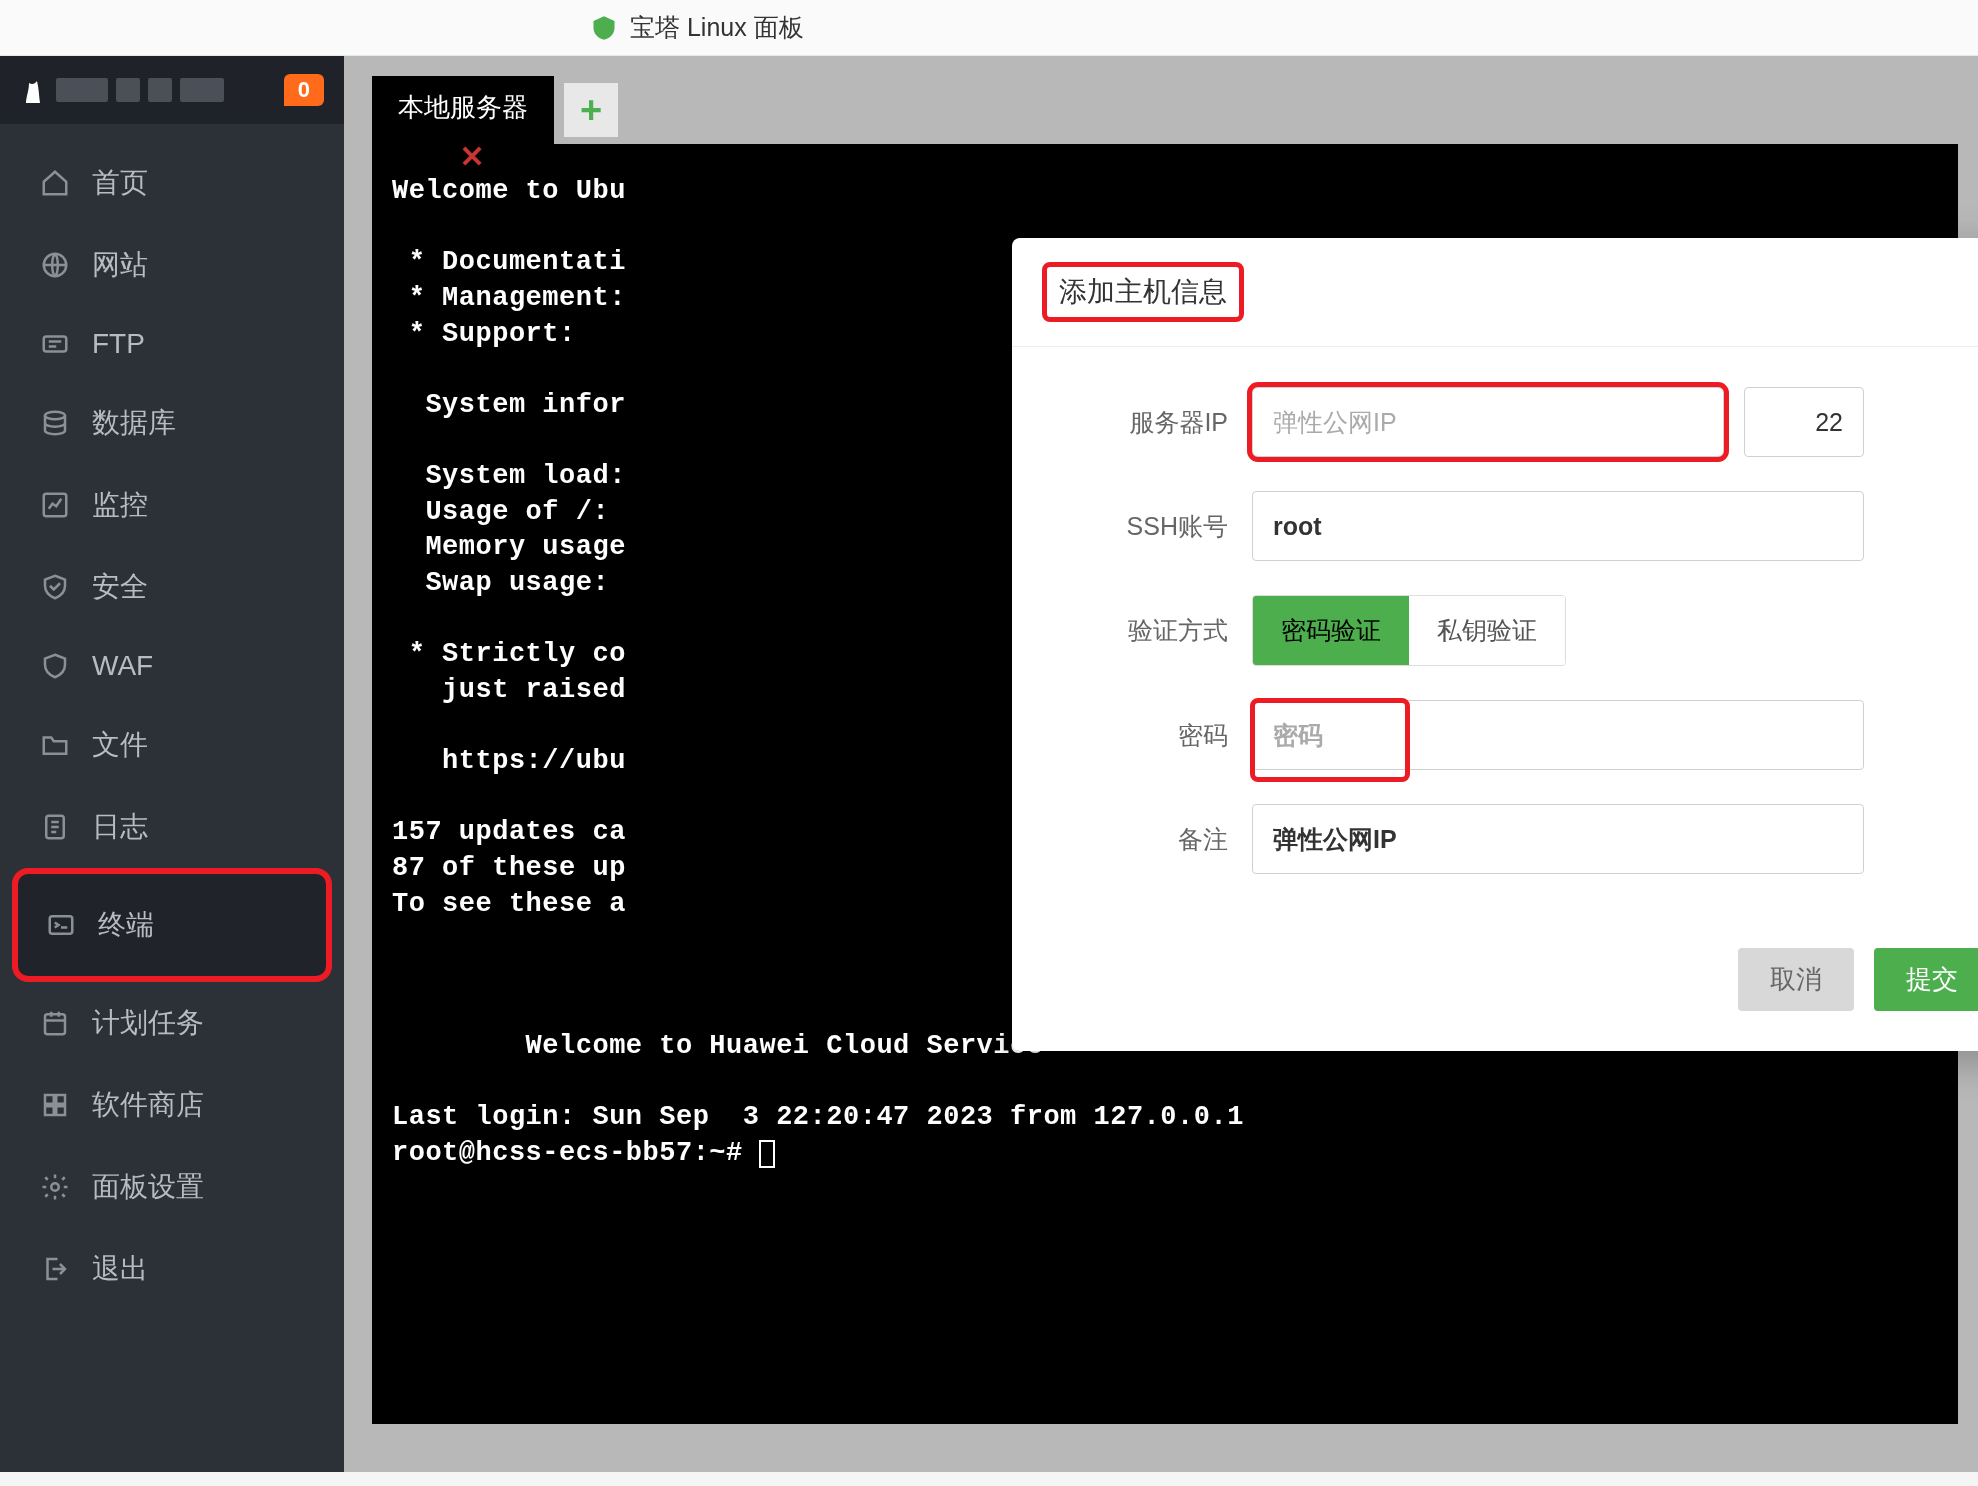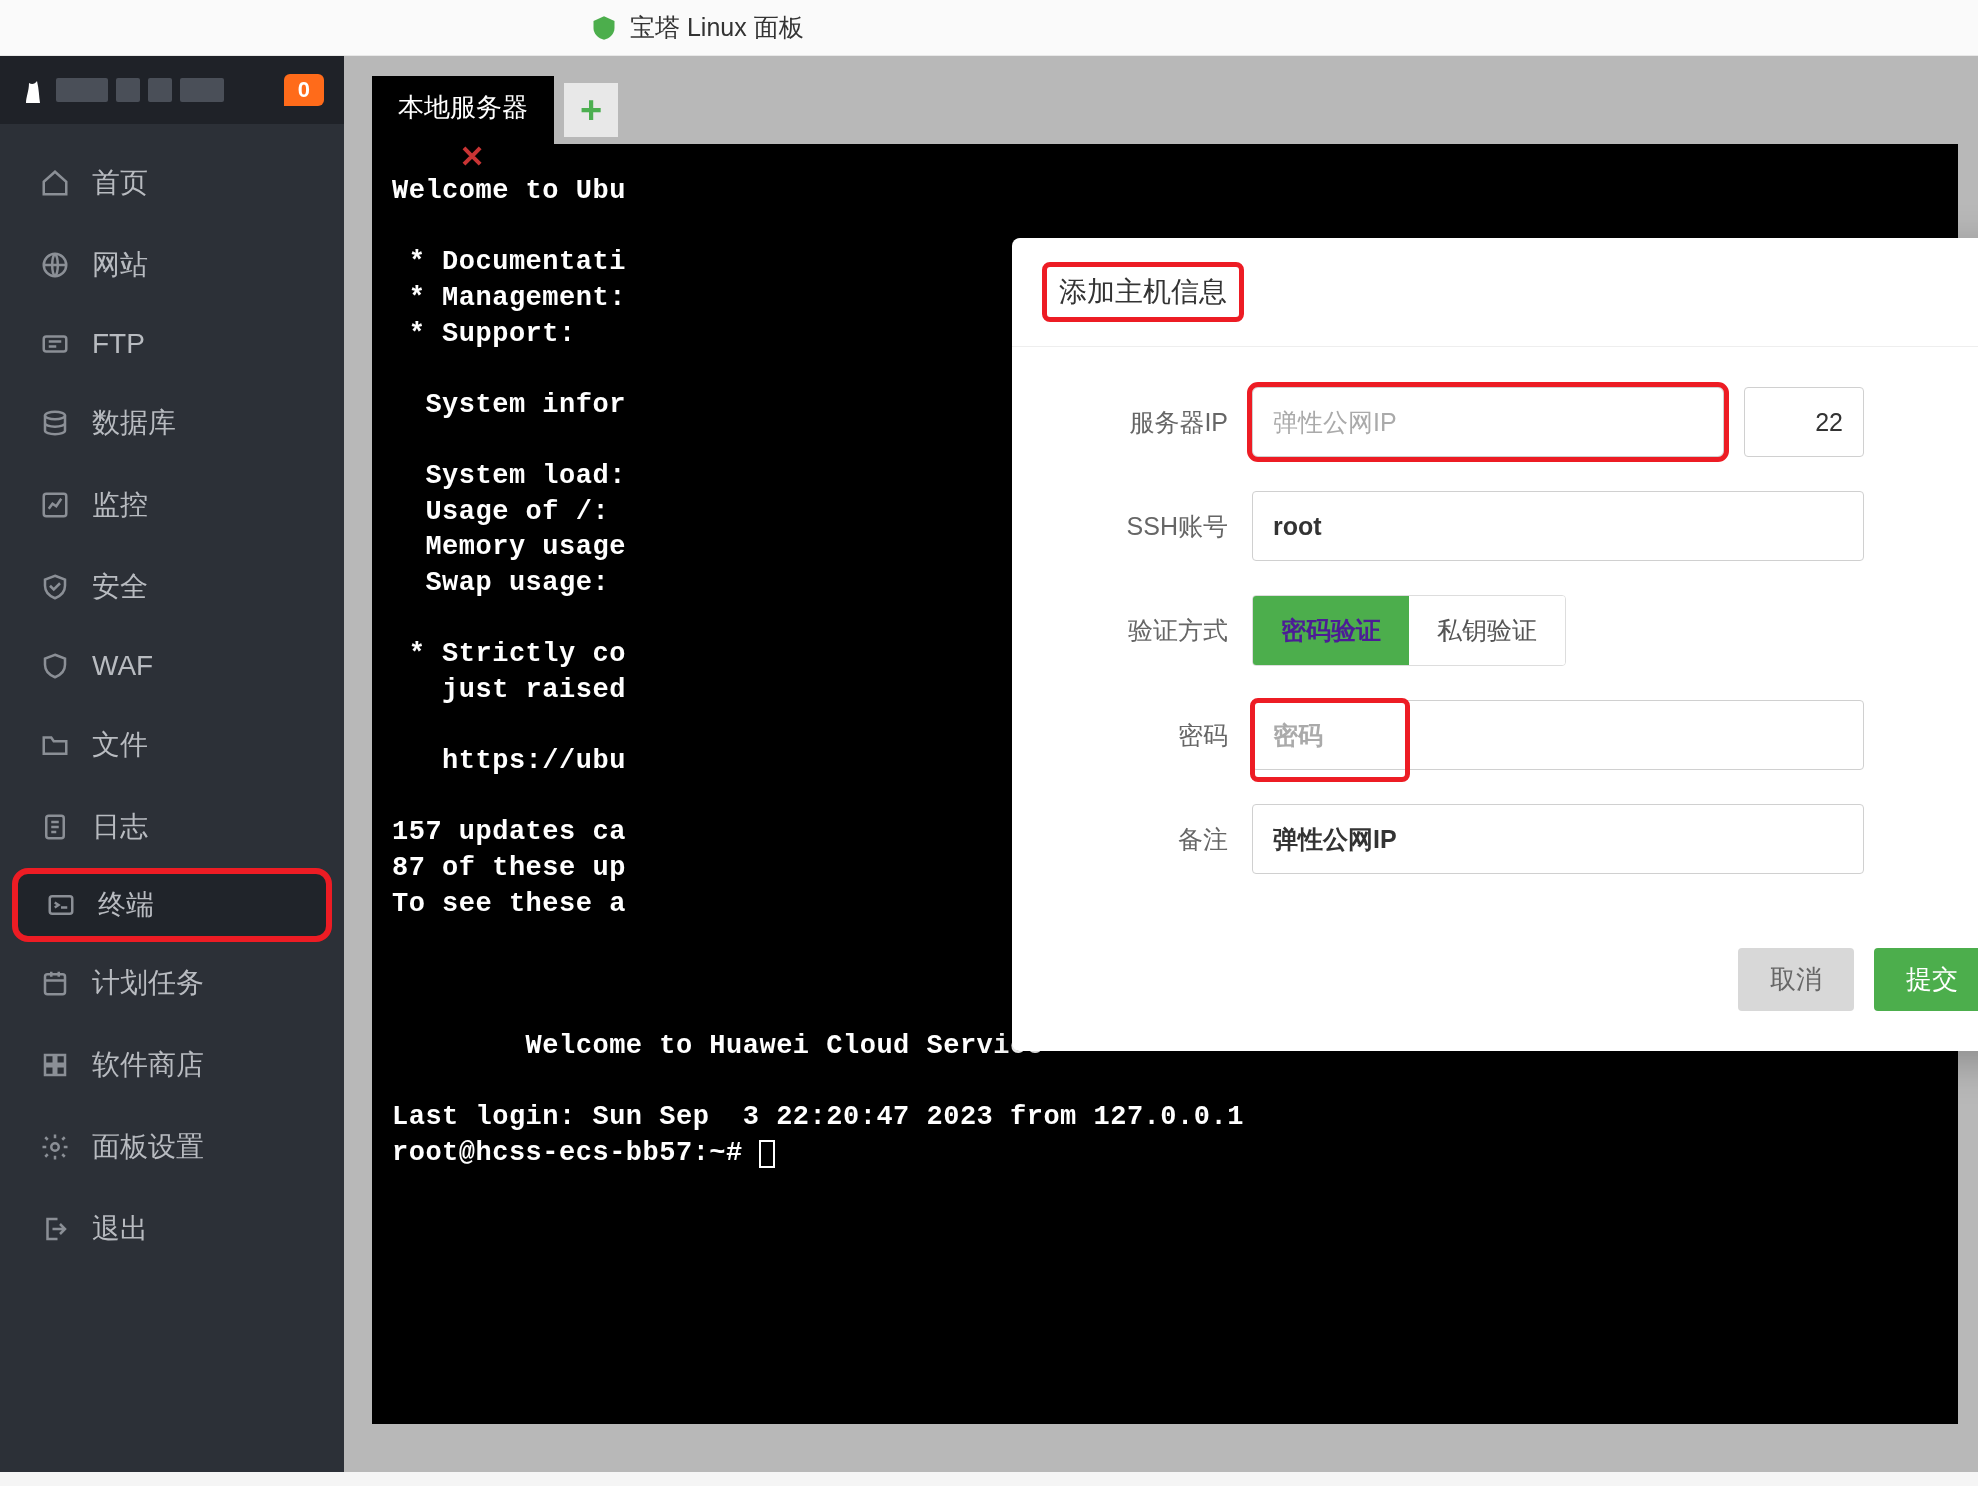--- a/index.html
+++ b/index.html
@@ -62,21 +62,21 @@
   color: #b8bbc0;
   font-size: 28px;
   cursor: pointer;
 }
 .nav-item.active { background: #20242a; }
 .nav-item svg { width: 30px; height: 30px; fill: none; stroke: #8b8f96; stroke-width: 2; }
 .highlight-terminal {
   border: 6px solid #ed1c24;
   border-radius: 16px;
   margin: 0 12px;
-  padding: 12px 28px !important;
+  padding: 32px 28px !important;
 }
 .content {
   flex: 1;
   background: #b8b8b8;
   position: relative;
   padding: 20px;
 }
 .tabbar {
   display: flex;
   align-items: center;
@@ -174,21 +174,21 @@
   border-radius: 4px;
   overflow: hidden;
 }
 .toggle-opt {
   padding: 18px 28px;
   font-size: 25px;
   cursor: pointer;
   background: #fff;
   color: #555;
 }
-.toggle-opt.active { background: #4cae4c; color: #4c1d95; font-weight: bold; }
+.toggle-opt.active { background: #4cae4c; color: #000000; }
 .modal-footer {
   display: flex;
   justify-content: flex-end;
   gap: 20px;
   padding: 10px 40px 40px;
 }
 .btn {
   padding: 14px 32px;
   font-size: 26px;
   border: none;

